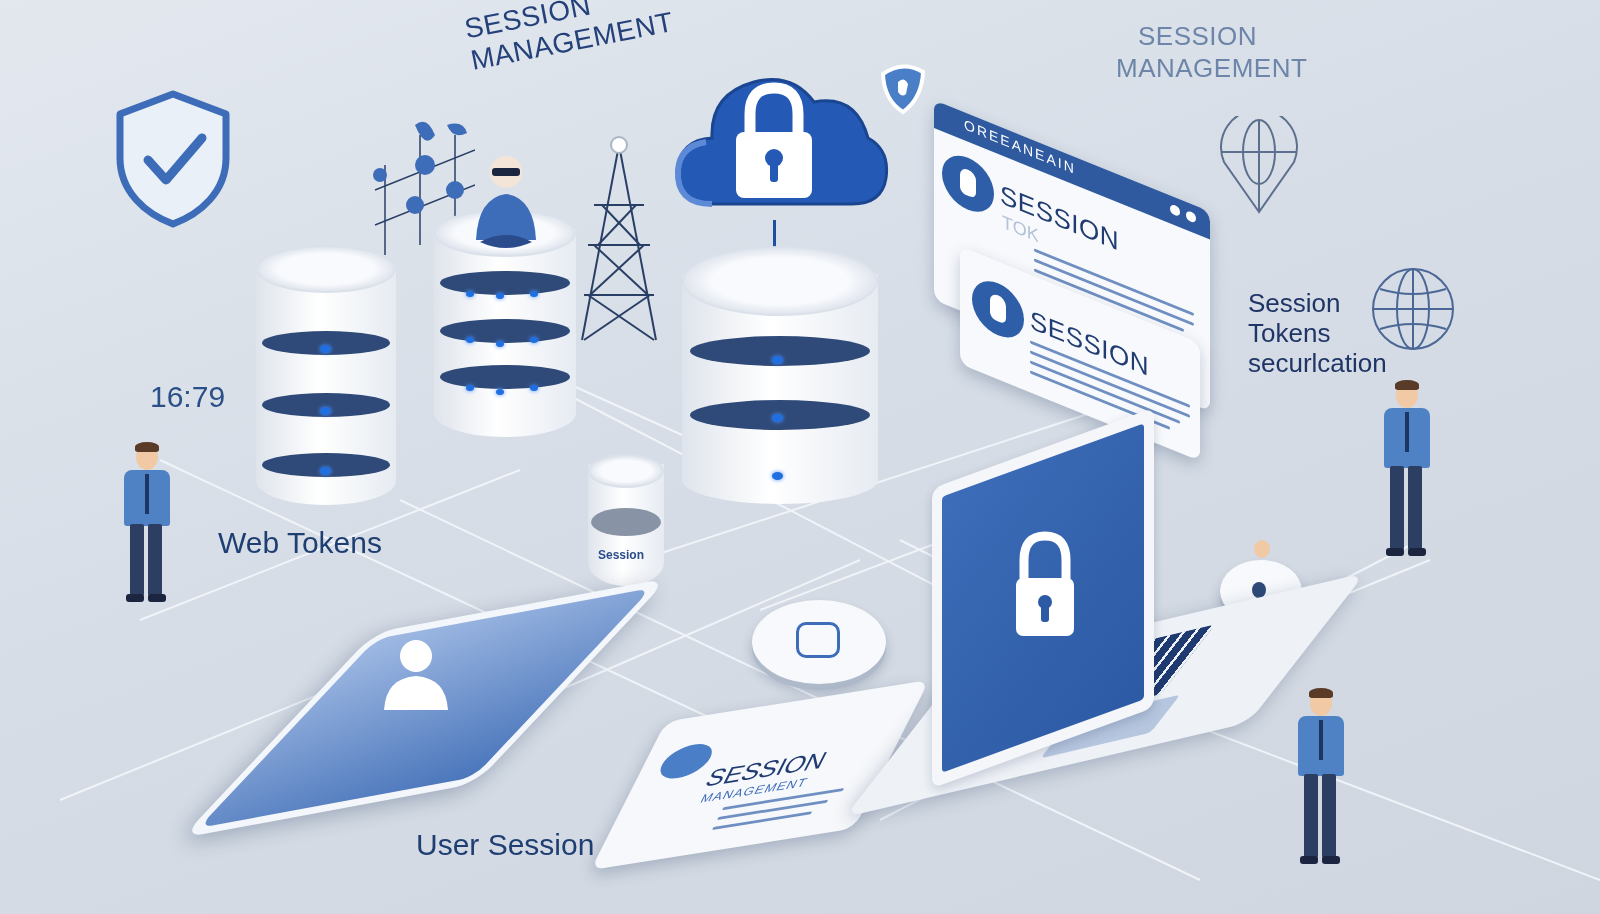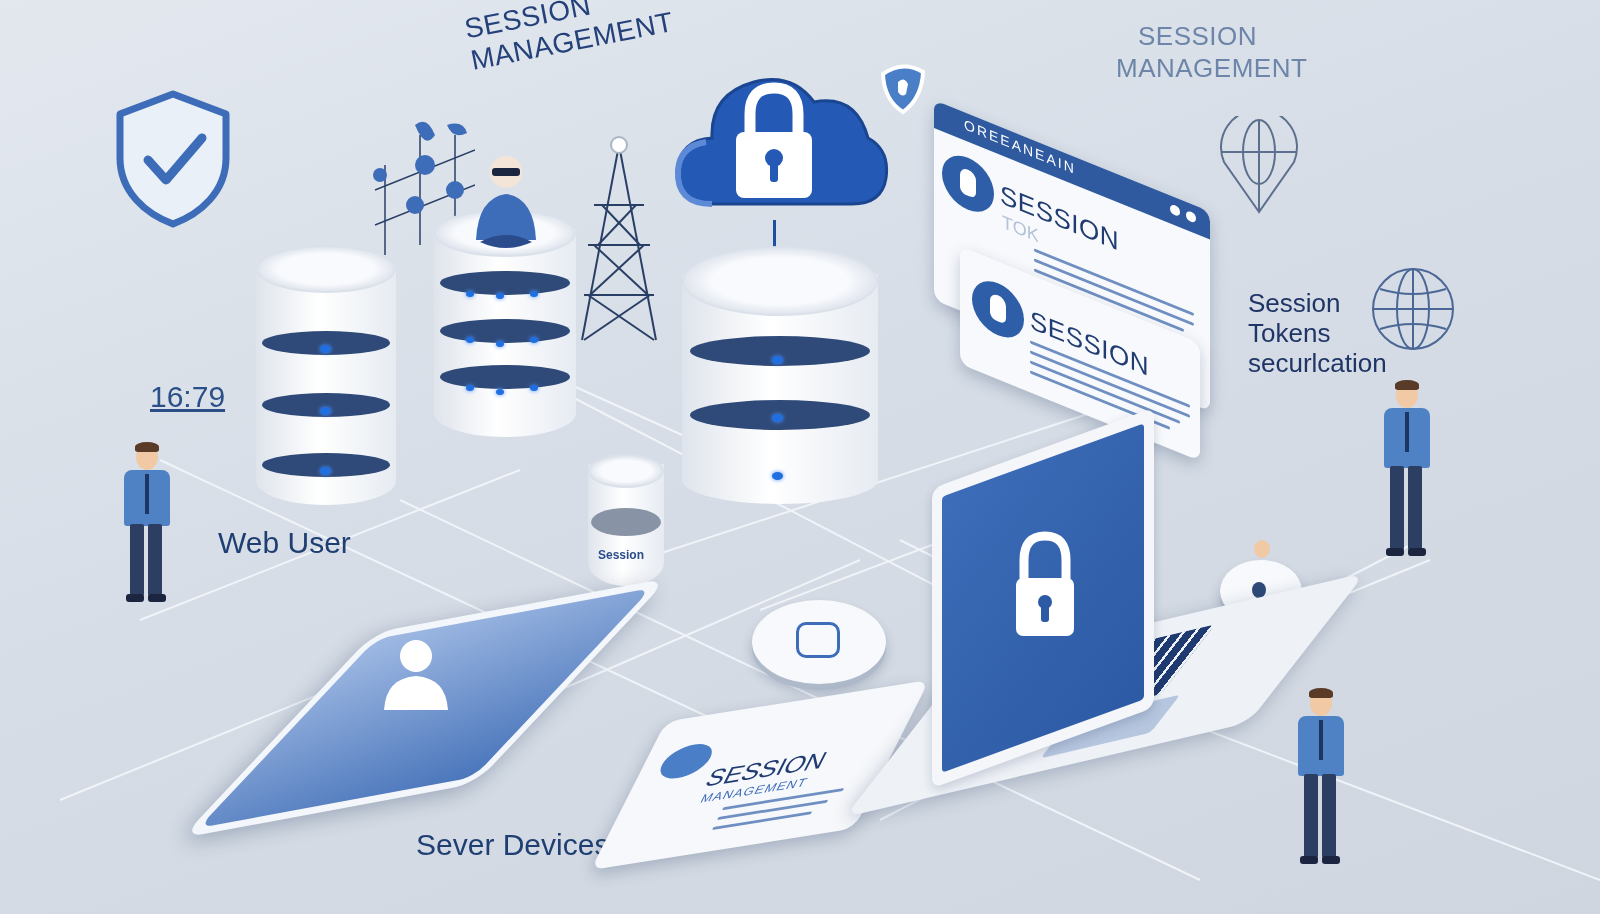--- a/index.html
+++ b/index.html
@@ -6,21 +6,21 @@
   body{width:1600px;height:914px;overflow:hidden;position:relative;
     background:linear-gradient(160deg,#e3e8ef 0%,#d6dde6 45%,#cfd6df 100%);
     font-family:"Liberation Sans",sans-serif;}
   .abs{position:absolute;}
   .grid-lines{position:absolute;left:0;top:0;width:1600px;height:914px;}
   .label{position:absolute;color:#1b3a6e;white-space:nowrap;}
   .title-left{left:462px;top:14px;font-size:28px;line-height:32px;transform:rotate(-11deg);transform-origin:left top;color:#24417a;letter-spacing:0.5px;}
   .title-left span{display:block;}
   .title-right{left:1116px;top:20px;font-size:26px;line-height:32px;color:#6d85a8;letter-spacing:0.5px;text-align:left;}
   .title-right span{display:block;}
-  .time-label{left:150px;top:380px;font-size:30px;color:#2b4f87;text-decoration:underline;}
+  .time-label{left:150px;top:380px;font-size:30px;color:#2b4f87;}
   .web-server-label{left:218px;top:526px;font-size:30px;color:#1f3f73;}
   .user-devices-label{left:416px;top:828px;font-size:30px;color:#1f3f73;}
   .secure-label{left:1248px;top:288px;font-size:26px;line-height:30px;color:#1f3566;}
   .secure-label span{display:block;}
   
   .stack{position:absolute;}
   .disk-body{position:absolute;left:0;width:100%;background:linear-gradient(90deg,#dfe4ec,#ffffff 45%,#e6ebf2);border-radius:0 0 50% 50%/0 0 24px 24px;}
   .disk-dark{position:absolute;left:4%;width:92%;height:24px;border-radius:50%;background:#2f4a78;}
   .led{position:absolute;width:11px;height:8px;border-radius:50%;background:#1f6fe0;box-shadow:0 0 4px #4a90ff;}
   .disk-top{position:absolute;left:0;width:100%;height:48px;border-radius:50%;background:radial-gradient(ellipse at center,#f8fafd 50%,#e1e6ee 70%,#ffffff 100%);border:2px solid #dbe1ea;box-sizing:border-box;}
@@ -221,22 +221,22 @@
     <circle cx="45" cy="45" r="40"></circle>
       <ellipse cx="45" cy="45" rx="16" ry="40"></ellipse>
     <line x1="5" y1="45" x2="85" y2="45"></line>
       <path d="M12 25 Q45 35 78 25"></path>
       <path d="M12 65 Q45 55 78 65"></path>
     <line x1="45" y1="5" x2="45" y2="85"></line>
   </g>
 </svg>
 
 <div class="label time-label">16:79</div>
-<div class="label web-server-label">Web User</div>
-<div class="label user-devices-label">Sever Devices</div>
+<div class="label web-server-label">Web Tokens</div>
+<div class="label user-devices-label">User Session</div>
 <div class="label secure-label">
   <span>Session</span>
   <span>Tokens</span>
   <span>securlcation</span>
 </div>
 
 <div class="tablet">
   <div class="screen"></div>
 </div>
 <svg class="abs" style="left:376px;top:638px;" width="80" height="76" viewBox="0 0 80 76">

